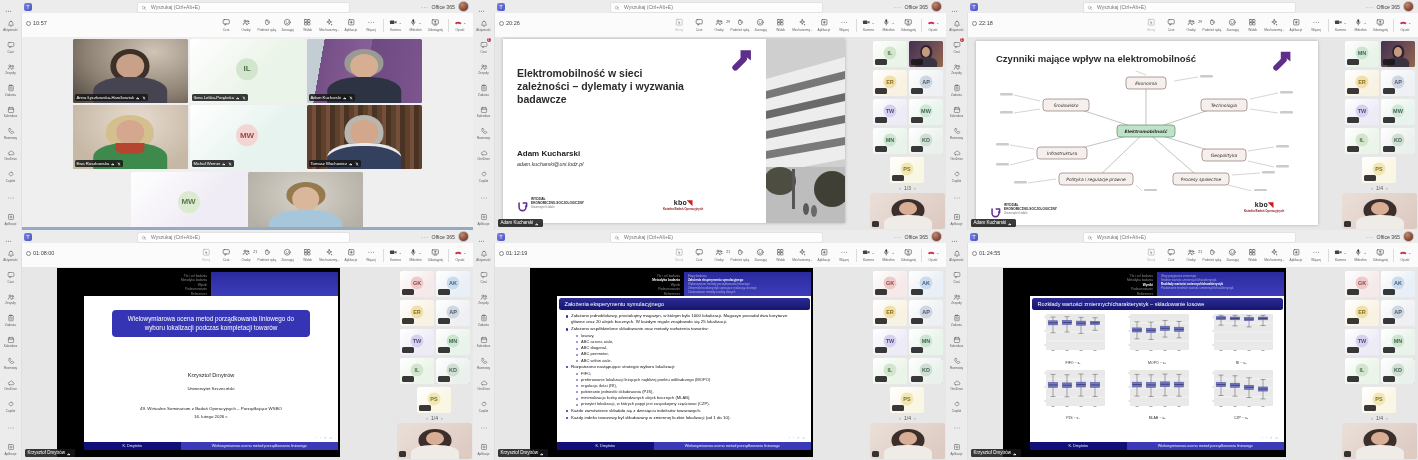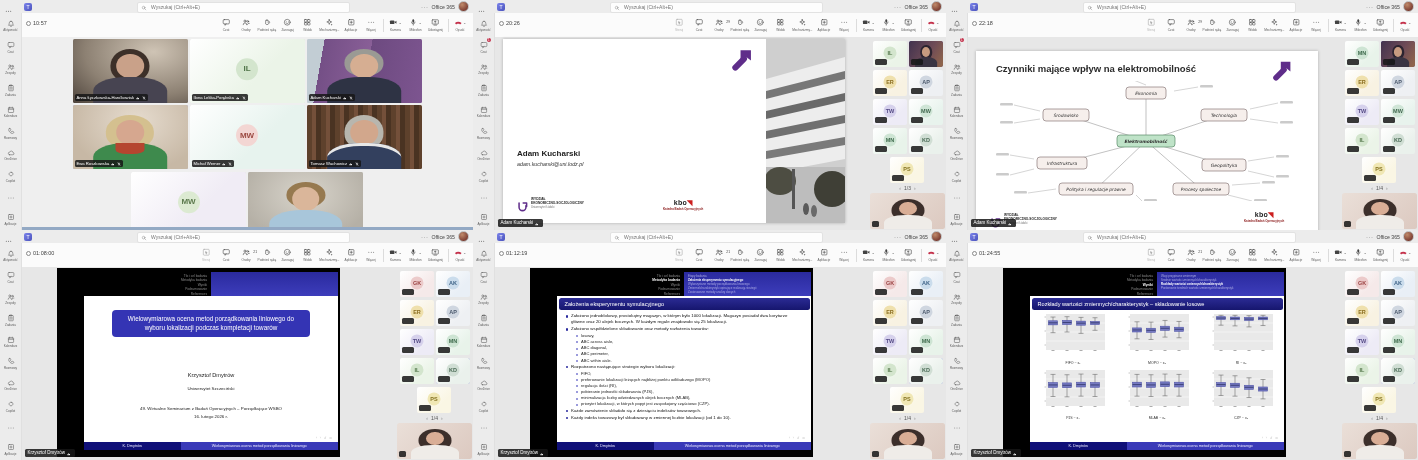--- a/index.html
+++ b/index.html
@@ -837,20 +837,21 @@
               </span>
               <span class="chev">⌄</span>
             </div>
             <div class="lbl">Opuść</div>
           </div>
         </div>
       </div>
       <div class="main">
         <div class="stagebg"></div>
         <div class="slide" style="left: 8px; top: 2px; width: 342px; height: 184px;">
+          <div class="ppt-title" style="left: 14px; top: 28px; width: 170px; font-size: 10.5px;">Elektromobilność w sieci zależności – dylematy i wyzwania badawcze</div>
           <div style="position: absolute; left: 14px; top: 110px; font-size: 8px; font-weight: bold; color: rgb(34, 34, 34);">Adam Kucharski</div>
           <div style="position: absolute; left: 14px; top: 122px; font-size: 5.3px; font-style: italic; color: rgb(51, 51, 51);">adam.kucharski@uni.lodz.pl</div>
           <div style="position: absolute; left: 263px; top: 0px; width: 79px; height: 184px; overflow: hidden;"><svg width="79" height="184" viewBox="0 0 79 184" xmlns="http://www.w3.org/2000/svg">
               <rect width="79" height="184" fill="#cfcfcf"></rect>
               <polygon points="0,40 79,18 79,120 0,135" fill="#ededed"></polygon>
               <polygon points="0,52 79,32 79,40 0,60" fill="#777"></polygon>
               <polygon points="0,72 79,54 79,62 0,80" fill="#6a6a6a"></polygon>
               <polygon points="0,92 79,76 79,84 0,100" fill="#707070"></polygon>
               <polygon points="0,112 79,98 79,106 0,120" fill="#7a7a7a"></polygon>
               <rect y="128" width="79" height="56" fill="#bdbdbd"></rect>
@@ -1263,21 +1264,21 @@
                 </svg>
               </span>
               <span class="chev">⌄</span>
             </div>
             <div class="lbl">Opuść</div>
           </div>
         </div>
       </div>
       <div class="main">
         <div class="stagebg"></div>
-        <div class="slide" style="left: 8px; top: 14px; width: 342px; height: 184px;">
+        <div class="slide" style="left: 8px; top: 4px; width: 342px; height: 184px;">
           <div class="ppt-title" style="left: 20px; top: 12px; width: 260px; font-size: 9.5px;">Czynniki mające wpływ na elektromobilność</div>
           <div style="position: absolute; left: 296px; top: 6px;"><span style="display: inline-flex; color: rgb(95, 45, 138);">
               <svg viewBox="0 0 28 30" width="24" height="24" fill="none" stroke="currentColor" stroke-width="1.1" stroke-linecap="round" stroke-linejoin="round">
                 <path d="M4 26 14 16" stroke="currentColor" stroke-width="7" stroke-linecap="round" fill="none"></path>
                 <path d="M10 6h12v12l-5-4-7 7z" fill="currentColor" stroke="none"></path>
               </svg>
             </span></div>
           <div style="position: absolute; left: 20px; top: 30px; width: 300px; height: 120px;"><svg width="300" height="120" viewBox="0 0 300 120" xmlns="http://www.w3.org/2000/svg">
               <line x1="150" y1="60" x2="150" y2="12" stroke="#999" stroke-width="0.6"></line>
               <line x1="150" y1="60" x2="70" y2="34" stroke="#999" stroke-width="0.6"></line>

